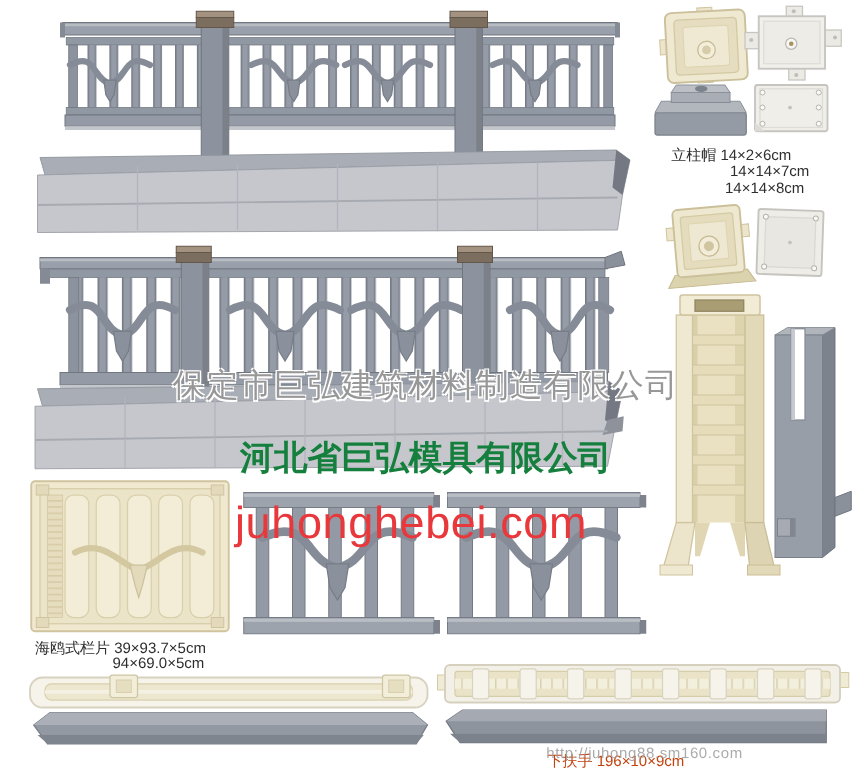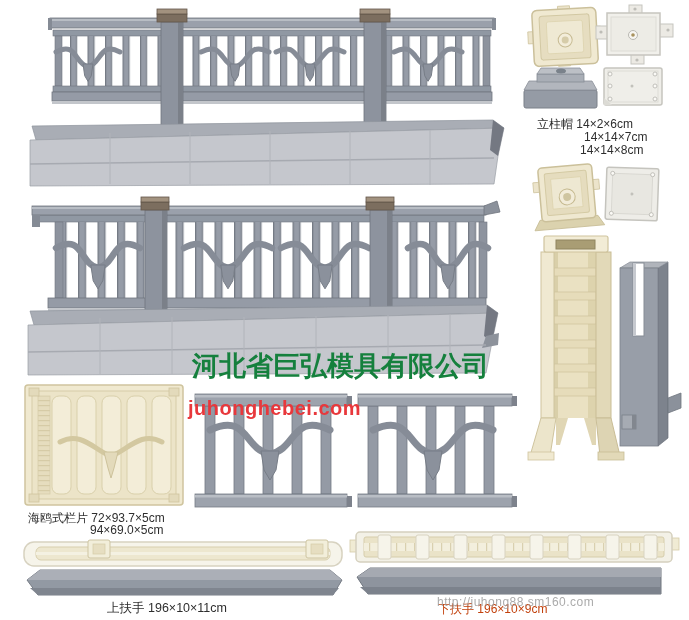--- a/index.html
+++ b/index.html
@@ -5,21 +5,21 @@
   html,body{margin:0;padding:0;background:#fff;}
   #stage{position:relative;width:689px;height:620px;background:#ffffff;overflow:hidden;
          font-family:"Liberation Sans",sans-serif;}
   #art{position:absolute;left:0;top:0;}
   .txt{position:absolute;white-space:nowrap;}
   .wm-company{left:138px;top:291px;font-family:"DejaVu Serif",serif;font-size:26px;
     letter-spacing:1px;color:#979797;
     text-shadow:1px 1px 0 #fff,-1px -1px 0 #fff,1px -1px 0 #fff,-1px 1px 0 #fff;}
   .red-company{left:192px;top:348px;font-size:27px;font-weight:bold;color:#15803d;
     letter-spacing:0px;}
-  .red-domain{left:188px;top:397px;font-size:20px;font-weight:bold;color:#e8383c;
+  .red-domain{left:188px;top:397px;font-size:36px;font-weight:normal;color:#e8383c;
     letter-spacing:0.5px;}
   .label{font-size:12px;color:#2e2e2e;}
   .cap-l1{left:537px;top:116px;}
   .cap-l2{left:569px;top:130px;margin-left:15px;}
   .cap-l3{left:580px;top:143px;}
   .panel-l1{left:28px;top:510px;}
   .panel-l2{left:90px;top:523px;}
   .toprail{left:107px;top:600px;font-size:12.5px;}
   .bottomrail{left:438px;top:601px;color:#c2410c;}
   .wm-url{left:437px;top:595px;font-size:12px;color:#9c9c9c;opacity:.85;letter-spacing:.5px;}
@@ -340,23 +340,23 @@
     <rect x="606" y="535" width="13" height="24" rx="2" fill="#f6f4ea" stroke="#d8d3c1" stroke-width="1"></rect>
     <rect x="644" y="535" width="13" height="24" rx="2" fill="#f6f4ea" stroke="#d8d3c1" stroke-width="1"></rect>
   </g>
   <g>
     <polygon points="370,568 661,568 661,594 368,594 357,577" fill="#8e949e" stroke="#70767f" stroke-width="1"></polygon>
     <polygon points="370,568 661,568 661,577 357,577" fill="#a5a9b1"></polygon>
     <polygon points="360,587 661,587 661,594 368,594" fill="#7c828c"></polygon>
   </g>
 </svg>
 
+<div class="txt wm-company">保定市巨弘建筑材料制造有限公司</div>
 <div class="txt red-company">河北省巨弘模具有限公司</div>
 <div class="txt red-domain">juhonghebei.com</div>
 <div class="txt label cap-l1">立柱帽 14×2×6cm</div>
 <div class="txt label cap-l2">14×14×7cm</div>
 <div class="txt label cap-l3">14×14×8cm</div>
-<div class="txt label panel-l1">海鸥式栏片 72×93.7×5cm</div>
+<div class="txt label panel-l1">海鸥式栏片 39×93.7×5cm</div>
 <div class="txt label panel-l2">94×69.0×5cm</div>
-<div class="txt label toprail">上扶手 196×10×11cm</div>
 <div class="txt label bottomrail">下扶手 196×10×9cm</div>
 <div class="txt wm-url">http://juhong88.sm160.com</div>
 </div>
 
 </body></html>

